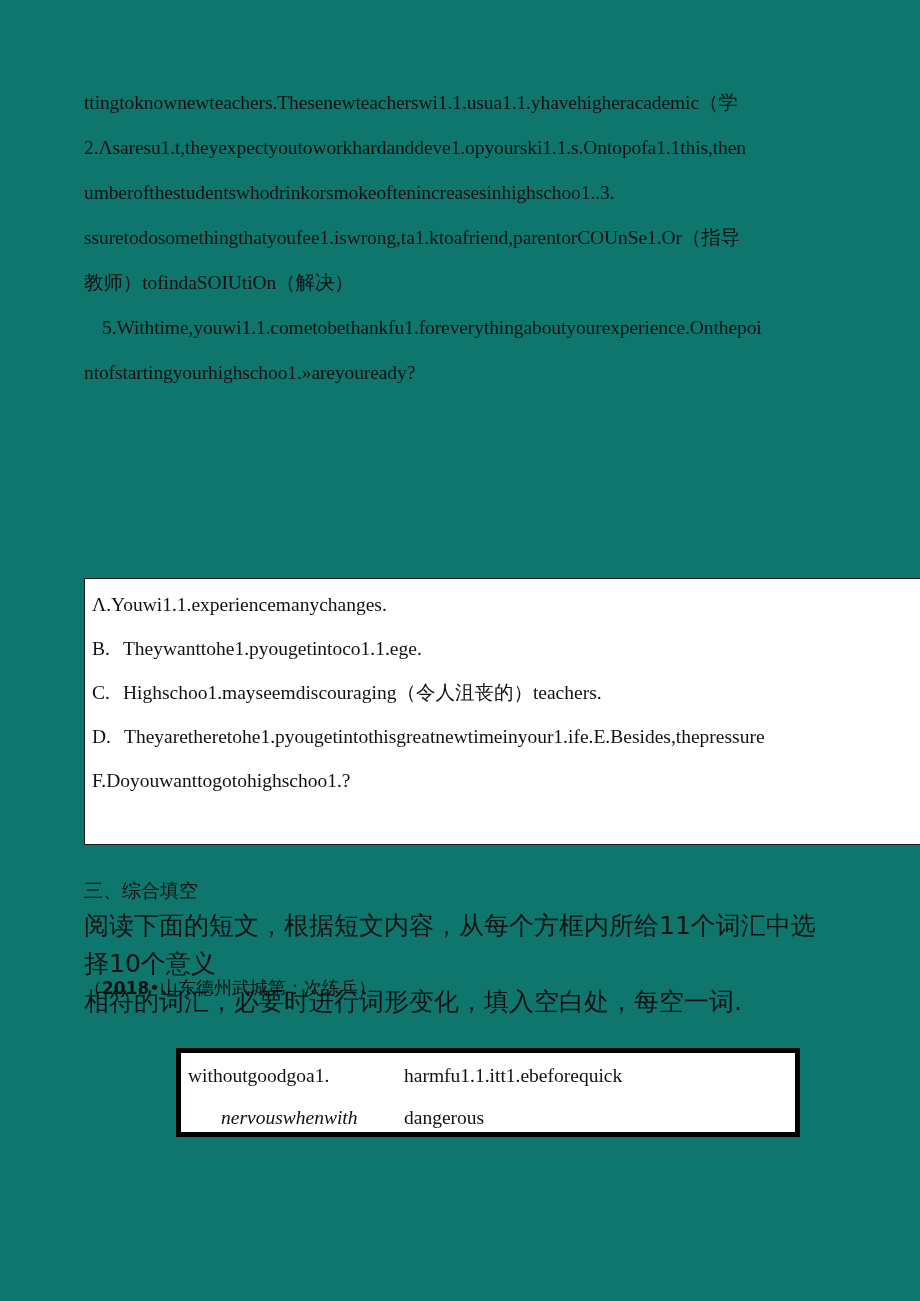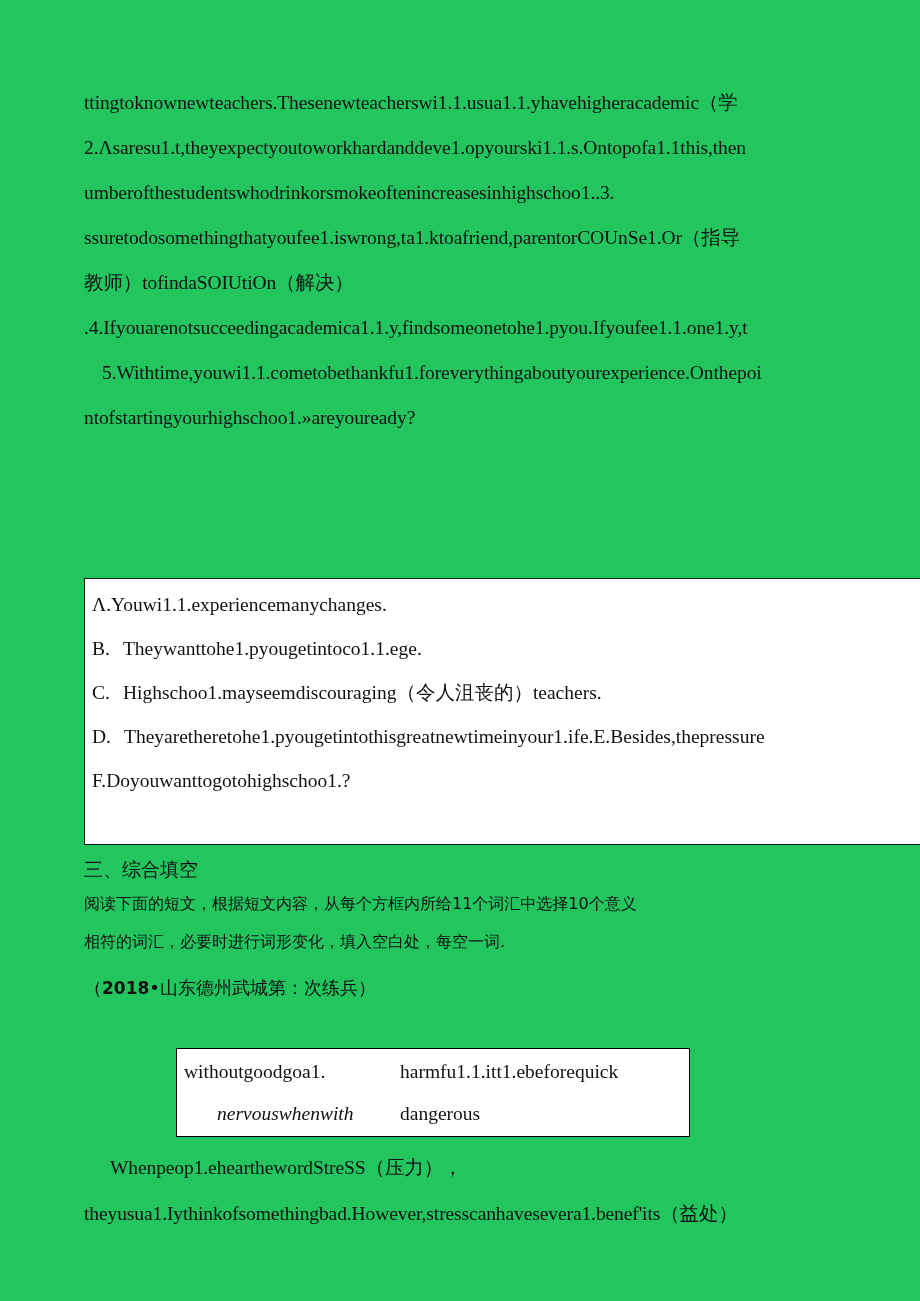--- a/index.html
+++ b/index.html
@@ -14,21 +14,21 @@
     font-family: "Liberation Serif", "DejaVu Serif", serif;
     color: #000000;
     overflow: hidden;
   }
   .page {
     position: absolute;
     left: 0;
     top: 0;
     width: 920px;
     height: 1301px;
-    background: #22c55e;
+    background: #0f766e;
   }
   .content {
     position: absolute;
     left: 84px;
     top: 80px;
     width: 756px;
   }
 
   
   .line {
@@ -75,29 +75,30 @@
   }
 
   
   .cn-block {
     position: absolute;
     left: 84px;
     top: 855px;
     width: 760px;
   }
   .cn-heading {
-    font-family: Liberation Sans, sans-serif;
+    font-family: Liberation Mono, monospace;
     font-size: 19px;
     line-height: 30px;
     color: #111111;
     white-space: nowrap;
+    margin-top: 22px;
   }
   .cn-instr {
     font-family: "DejaVu Sans", "Liberation Sans", sans-serif;
-    font-size: 16px;
+    font-size: 25px;
     line-height: 38px;
     color: #111111;
     width: 748px;
   }
   .cn-source {
     position: absolute;
     left: 84px;
     top: 973px;
     font-family: "DejaVu Sans", "Liberation Sans", sans-serif;
     font-size: 18px;
@@ -109,23 +110,23 @@
     font-family: "DejaVu Sans", "Liberation Sans", sans-serif;
     font-weight: bold;
     font-size: 17px;
   }
 
   
   .wordbank {
     position: absolute;
     left: 176px;
     top: 1048px;
-    width: 514px;
+    width: 624px;
     height: 89px;
-    border: 1px solid #000000;
+    border: 5px solid #000000;
     box-sizing: border-box;
     background: #ffffff;
   }
   .wordbank .wb-row {
     font-size: 19.5px;
     line-height: 42px;
     white-space: nowrap;
     color: #111111;
   }
   .wordbank .wb-row.r1 {
@@ -167,21 +168,20 @@
       <div class="line">2.Λsaresu1.t,theyexpectyoutoworkhardanddeve1.opyourski1.1.s.Ontopofa1.1this,then</div>
       <div class="line">umberofthestudentswhodrinkorsmokeoftenincreasesinhighschoo1..3.</div>
     </div>
 
     <div>
       <div class="line">ssuretodosomethingthatyoufee1.iswrong,ta1.ktoafriend,parentorCOUnSe1.Or（指导</div>
       <div class="line">教师）tofindaSOIUtiOn（解决）</div>
     </div>
 
     <div>
-      <div class="line">.4.Ifyouarenotsucceedingacademica1.1.y,findsomeonetohe1.pyou.Ifyoufee1.1.one1.y,t</div>
     </div>
 
     <div>
       <div class="line indent-sm">5.Withtime,youwi1.1.cometobethankfu1.foreverythingaboutyourexperience.Onthepoi</div>
       <div class="line">ntofstartingyourhighschoo1.»areyouready?</div>
     </div>
 
   </div>
 
   <div class="options-box">
@@ -212,18 +212,14 @@
 
   <div class="wordbank">
     <div class="wb-row r1">
       <span class="wb-col c1">withoutgoodgoa1.</span><span class="wb-col c2">harmfu1.1.itt1.ebeforequick</span>
     </div>
     <div class="wb-row r2">
       <span class="wb-col c1">nervouswhenwith</span><span class="wb-col c2">dangerous</span>
     </div>
   </div>
 
-  <div class="bottom">
-    <div class="line indent">Whenpeop1.ehearthewordStreSS（压力），</div>
-    <div class="line">theyusua1.Iythinkofsomethingbad.However,stresscanhavesevera1.benef'its（益处）</div>
-  </div>
 
 </div>
 
 </body></html>

